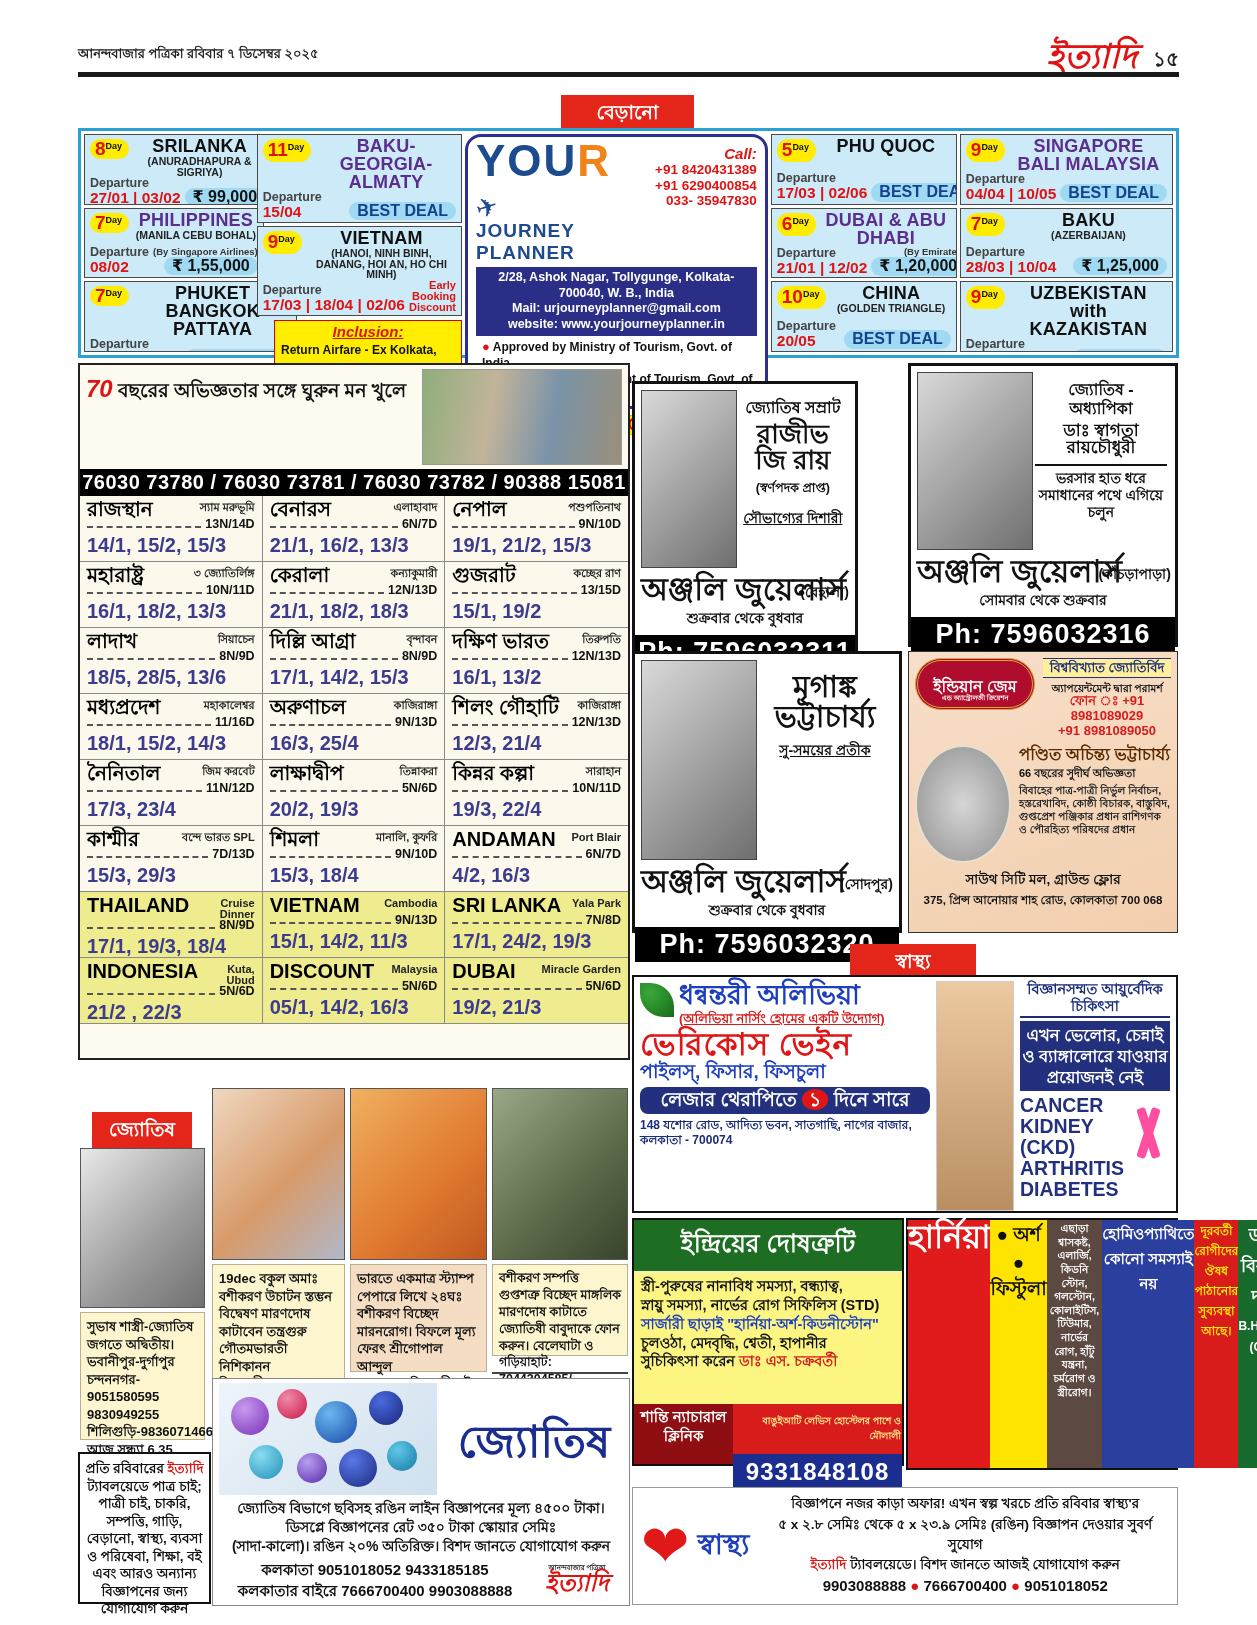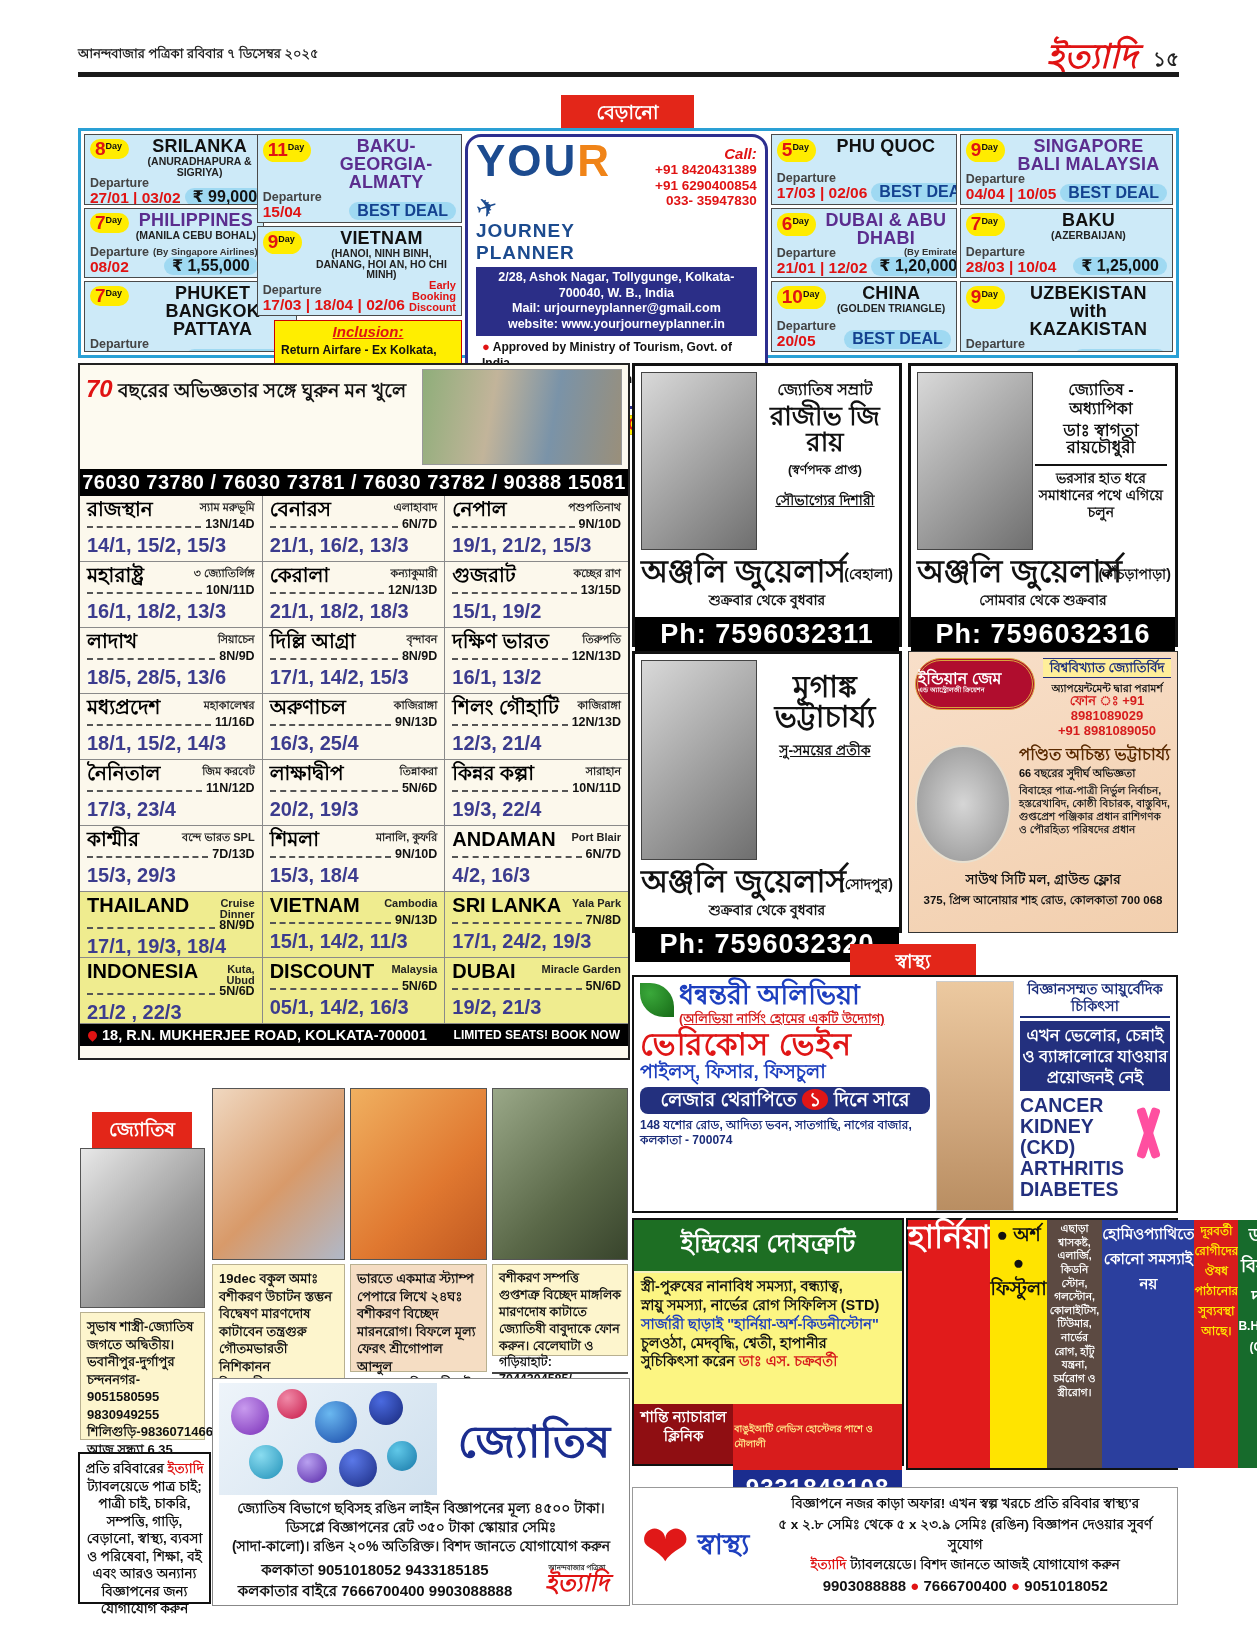--- a/index.html
+++ b/index.html
@@ -89,29 +89,29 @@
   .ainfo{width:54%;text-align:center;padding:8px 2px 0;line-height:1.2}
   .a1{font-size:16px;font-weight:bold}
   .aname{font-size:26px;font-weight:900;margin-top:4px;line-height:1}
   .aname.sm{font-size:17px}
   .asub{font-size:12.5px;font-weight:bold;margin-top:8px}
   .atag{font-size:14px;font-weight:bold;margin-top:14px;text-decoration:underline}
   .aorg{width:72%;font-size:31px;font-weight:900;line-height:1;padding-top:6px;white-space:nowrap}
   .abranch{width:28%;font-size:14px;font-weight:bold;text-align:right;align-self:flex-end}
   .adays{width:100%;text-align:center;font-size:14px;font-weight:bold;padding:2px 0}
   .aphone{width:calc(100% + 12px);margin:2px -6px -6px;background:#000;color:#fff;font-weight:900;font-size:27px;text-align:center;letter-spacing:1px;padding:2px 0}
-  #ad-rajib{left:632px;top:363px;width:270px;height:284px}
+  #ad-rajib{left:632px;top:381px;width:226px;height:284px}
   #ad-swagata{left:908px;top:363px;width:270px;height:284px}
   #ad-mrigank{left:632px;top:651px;width:270px;height:282px}
   #ad-mrigank .aph{height:200px}
   #ad-mrigank .aname{font-size:30px}
   #ad-mrigank .atag{margin-top:10px}
   
   #ad-achintya{left:908px;top:651px;width:270px;height:282px;border:1px solid #333;background:linear-gradient(160deg,#f8dfc9,#f2cfae);padding:6px;overflow:hidden}
-  .gemlogo{width:120px;height:52px;background:#b00d2e;border:3px double #d8a43c;border-radius:26px;color:#fff;text-align:left;line-height:1;padding-top:10px}
+  .gemlogo{width:120px;height:52px;background:#b00d2e;border:3px double #d8a43c;border-radius:26px;color:#fff;text-align:center;line-height:1;padding-top:18px}
   .gemlogo .g1{font-size:16px;font-weight:900}
   .gemlogo .g2{font-size:6.5px;font-weight:bold}
   .ach-top{display:flex;gap:8px}
   .ach-topr{flex:1;text-align:center;line-height:1.2}
   .ach-badge{background:#ffef9a;border-top:1px solid #23307e;border-bottom:1px solid #23307e;color:#1b2d7a;font-weight:900;font-size:13px;padding:1px 0}
   .ach-l1{font-size:10.5px;font-weight:bold;margin-top:4px}
   .ach-ph{font-size:13px;font-weight:900;color:#d61c1c;line-height:1.15}
   .ach-mid{display:flex;gap:8px;margin-top:6px}
   .ach-oval{width:96px;height:118px;border-radius:50%;background:radial-gradient(#d6d6d6,#8f8f8f);border:2px solid #e8e0d0;flex:none}
   .ach-midr{flex:1;line-height:1.2}
@@ -152,21 +152,21 @@
   
   #indriya{left:632px;top:1218px;width:272px;height:248px;border:2px solid #111;background:#fcf582;display:flex;flex-direction:column}
   .in-h{background:#1d6e23;color:#fff;font-size:25px;font-weight:900;text-align:center;padding:4px 0;border:2px solid #f5f0c0;border-width:0 0 2px 0}
   .in-b{flex:1;padding:4px 7px;line-height:1.3}
   .in-l{font-size:14.5px;font-weight:900;color:#111}
   .in-l.blue{color:#1d3fbf}
   .in-l .red{color:#d61c1c}
   .in-foot{display:flex;height:60px}
   .in-clinic{width:37%;background:#8f0e12;color:#fff;font-size:15px;font-weight:900;text-align:center;line-height:1.25;padding-top:4px}
   .in-fr{flex:1;display:flex;flex-direction:column}
-  .in-loc{background:#d81c1c;color:#ffe98a;font-size:9.5px;font-weight:bold;text-align:left;padding:18px 1px}
+  .in-loc{background:#d81c1c;color:#ffe98a;font-size:9.5px;font-weight:bold;text-align:right;padding:10px 1px}
   .in-ph{flex:1;background:#1b2d8f;color:#fff;font-size:24px;font-weight:900;text-align:center;line-height:36px;letter-spacing:1px}
 
   
   #hernia{left:906px;top:1218px;width:272px;height:252px;border:2px solid #111;display:flex;background:#fff}
   .he-h{background:#e11b1b;color:#fff;font-size:32px;font-weight:900;text-align:center;line-height:1.1}
   .he-s{background:#ffe400;color:#111;font-size:19px;font-weight:900;text-align:center}
   .he-b{background:#5c4a42;color:#fff;font-size:10.5px;font-weight:bold;text-align:center;padding:2px 3px;line-height:1.3}
   .he-ho{background:#2b3f9e;color:#fff;font-size:15px;font-weight:900;text-align:center;padding:2px 0}
   .he-re{background:#d81c1c;color:#ffe600;font-size:12px;font-weight:900;text-align:center;padding:2px 0}
   .he-doc{background:#176b2c;color:#fff;font-size:18px;font-weight:900;text-align:center;padding:1px 0}
@@ -786,24 +786,20 @@
       <span class="cname">DUBAI</span>
       <span class="csub">Miracle Garden</span>
     </div>
     <div class="c2">
       <span class="dash"></span>
       <span class="cnd">5N/6D</span>
     </div>
     <div class="cdates">19/2, 21/3</div>
   </div>
 </div>
-    <div class="tour-foot">
-      <span class="tf-addr"><span class="pin"></span><span>18, R.N. MUKHERJEE ROAD, KOLKATA-700001</span></span>
-      <span class="tf-note">LIMITED SEATS! BOOK NOW</span>
-    </div>
   </div>
 
   <div id="ad-rajib" class="abs astro">
     <div class="aph"></div>
     <div class="ainfo">
       <div class="a1">জ্যোতিষ সম্রাট</div>
       <div class="aname">রাজীভ জি রায়</div>
       <div class="asub">(স্বর্ণপদক প্রাপ্ত)</div>
       <div class="atag">সৌভাগ্যের দিশারী</div>
     </div>

